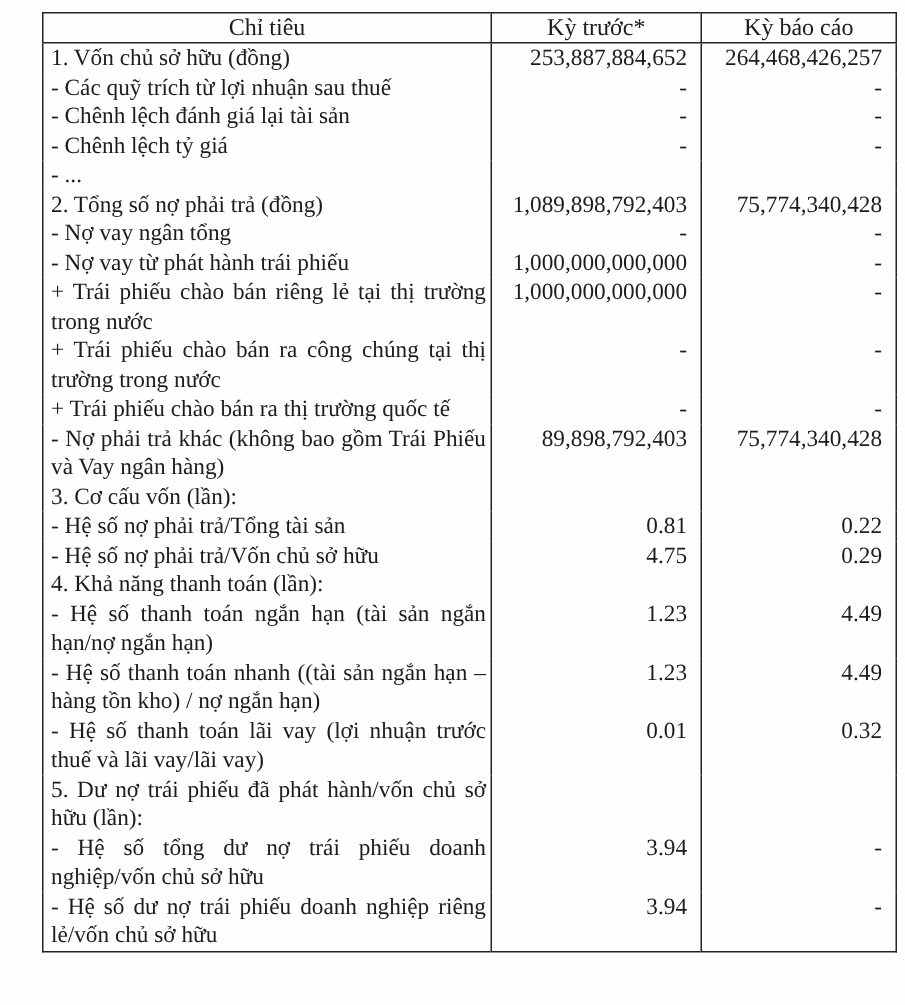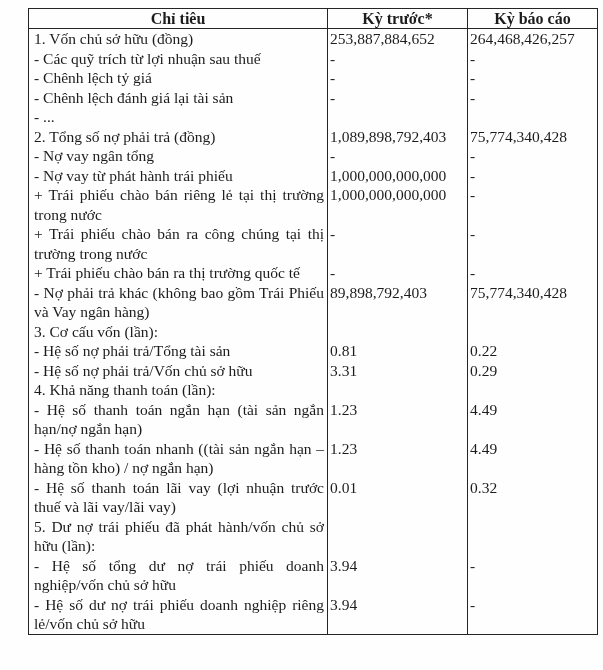--- a/index.html
+++ b/index.html
@@ -20,21 +20,21 @@
     top: 8px;
     left: 28px;
   }
   table.fin-table {
     border-collapse: collapse;
     table-layout: fixed;
     width: 569px;
     border: 1.6px solid #242424;
   }
   .fin-table th {
-    font-weight: bold;
+    font-weight: normal;
     font-size: 16px;
     line-height: 19px;
     height: 19px;
     text-align: center;
     padding: 0 4px;
     border-bottom: 1.8px solid #242424;
     border-left: 1.6px solid #242424;
     vertical-align: middle;
   }
   .fin-table td {
@@ -46,21 +46,21 @@
   }
   .fin-table th:first-child,
   .fin-table td:first-child {
     border-left: none;
   }
   td.td-label {
     text-align: justify;
     padding: 0 3px 0 5px;
   }
   td.td-num {
-    text-align: left;
+    text-align: right;
     padding: 0 9px 0 2px;
     white-space: nowrap;
   }
   tr.section {
     font-weight: normal;
   }
 </style>
 </head>
 <body>
 
@@ -83,26 +83,26 @@
           <td class="td-label">1. Vốn chủ sở hữu (đồng)</td>
           <td class="td-num">253,887,884,652</td>
           <td class="td-num">264,468,426,257</td>
         </tr>
         <tr>
           <td class="td-label">- Các quỹ trích từ lợi nhuận sau thuế</td>
           <td class="td-num">-</td>
           <td class="td-num">-</td>
         </tr>
         <tr>
-          <td class="td-label">- Chênh lệch tỷ giá</td>
+          <td class="td-label">- Chênh lệch đánh giá lại tài sản</td>
           <td class="td-num">-</td>
           <td class="td-num">-</td>
         </tr>
         <tr>
-          <td class="td-label">- Chênh lệch đánh giá lại tài sản</td>
+          <td class="td-label">- Chênh lệch tỷ giá</td>
           <td class="td-num">-</td>
           <td class="td-num">-</td>
         </tr>
         <tr>
           <td class="td-label">- ...</td>
           <td class="td-num"></td>
           <td class="td-num"></td>
         </tr>
         <tr class="section">
           <td class="td-label">2. Tổng số nợ phải trả (đồng)</td>
@@ -144,21 +144,21 @@
           <td class="td-num"></td>
           <td class="td-num"></td>
         </tr>
         <tr>
           <td class="td-label">- Hệ số nợ phải trả/Tổng tài sản</td>
           <td class="td-num">0.81</td>
           <td class="td-num">0.22</td>
         </tr>
         <tr>
           <td class="td-label">- Hệ số nợ phải trả/Vốn chủ sở hữu</td>
-          <td class="td-num">3.31</td>
+          <td class="td-num">4.75</td>
           <td class="td-num">0.29</td>
         </tr>
         <tr class="section">
           <td class="td-label">4. Khả năng thanh toán (lần):</td>
           <td class="td-num"></td>
           <td class="td-num"></td>
         </tr>
         <tr>
           <td class="td-label">- Hệ số thanh toán ngắn hạn (tài sản ngắn hạn/nợ ngắn hạn)</td>
           <td class="td-num">1.23</td>

